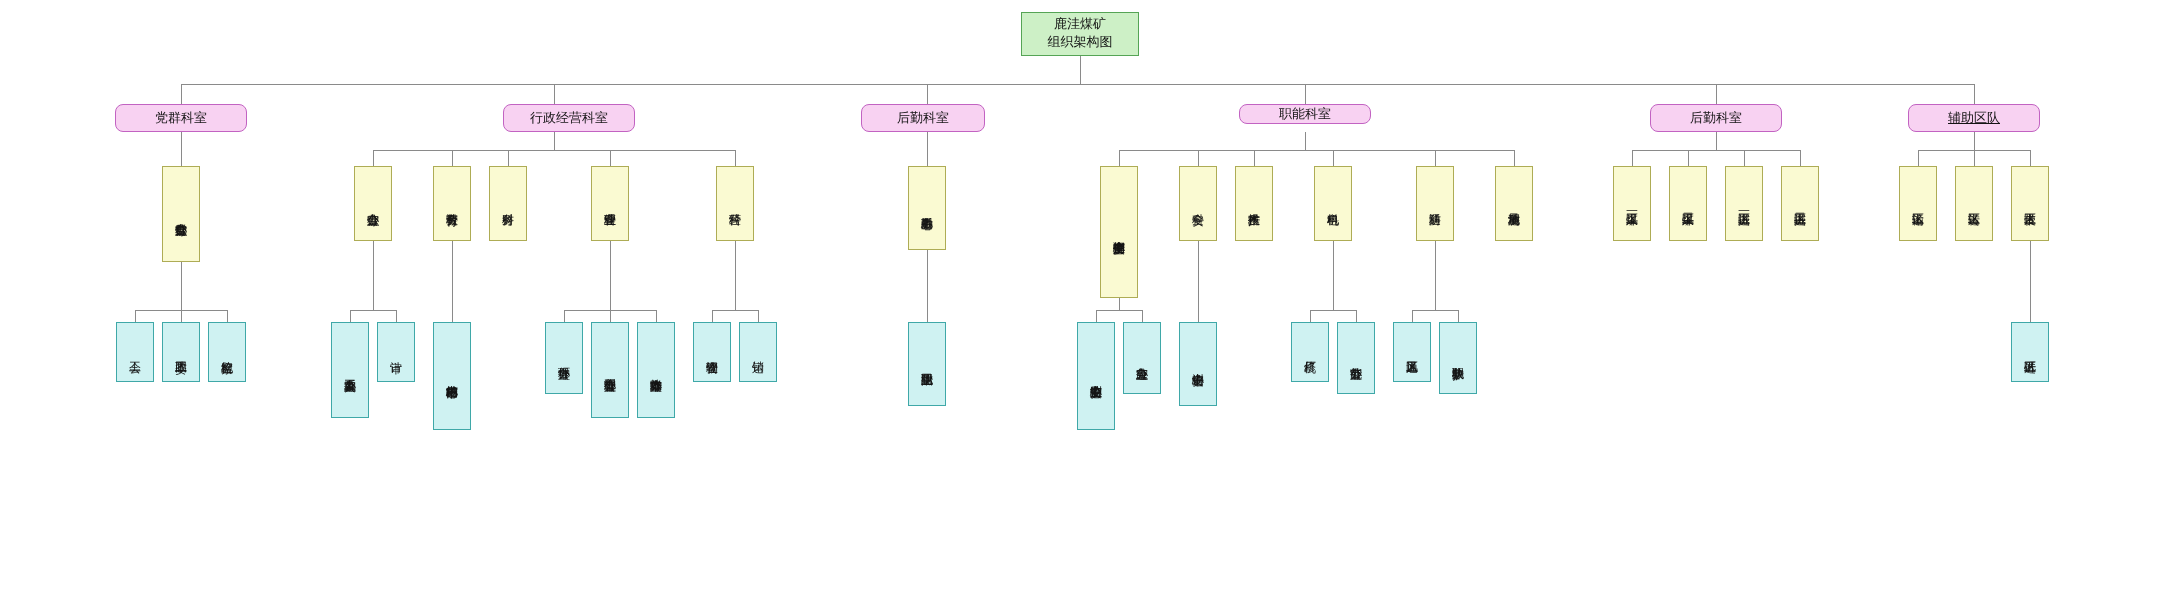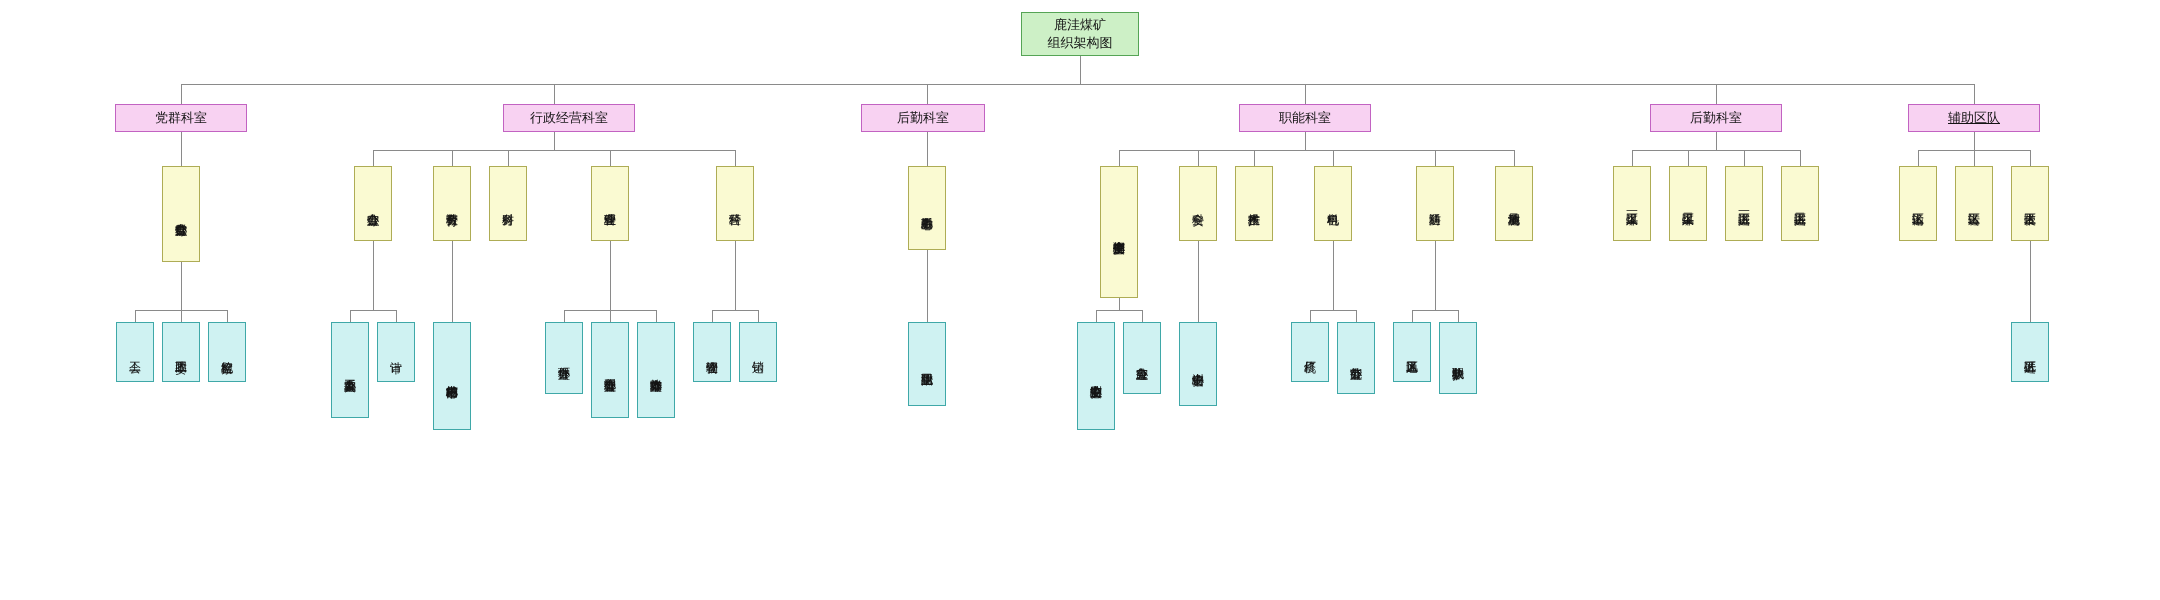--- a/index.html
+++ b/index.html
@@ -16,26 +16,27 @@
     position:absolute;
     box-sizing:border-box;
     display:flex;align-items:center;justify-content:center;
     border:1px solid #888;
     color:#141414;
     text-align:center;
   }
   .node.root{
     background:var(--root-fill,#cdf0c6);
     border-color:var(--root-border,#55a455);
-    font-size:13px;line-height:1.4;white-space:pre-line;
+    font-size:13px;line-height:1.4;white-space:pre-line;font-family:Liberation Mono, monospace;
   }
   .node.dept{
     background:var(--dept-fill,#f8d2f2);
     border-color:var(--dept-border,#c263c2);
     font-size:13px;
+    border-radius:8px;
   }
   .node.section,.node.unit{
     writing-mode:vertical-rl;
     text-orientation:upright;
     font-size:12px;line-height:1;
   }
   .node.section{
     background:var(--section-fill,#fafad2);
     border-color:var(--section-border,#aeac55);
   }
@@ -143,21 +144,21 @@
     <div class="node section" style="left: 591px; top: 166px; width: 38px; height: 75px;">企业管理科</div>
     <div class="node unit" style="left: 545px; top: 322px; width: 38px; height: 72px;">环保办公室</div>
     <div class="node unit" style="left: 591px; top: 322px; width: 38px; height: 96px;">工程管理办公室</div>
     <div class="node unit" style="left: 637px; top: 322px; width: 38px; height: 96px;">降本增效办公室</div>
     <div class="node section" style="left: 716px; top: 166px; width: 38px; height: 75px;">经营科</div>
     <div class="node unit" style="left: 693px; top: 322px; width: 38px; height: 60px;">物资管理</div>
     <div class="node unit" style="left: 739px; top: 322px; width: 38px; height: 60px;">运销</div>
     <div class="node dept" style="left: 861px; top: 104px; width: 124px; height: 28px;">后勤科室</div>
     <div class="node section" style="left: 908px; top: 166px; width: 38px; height: 84px;">后勤服务中心</div>
     <div class="node unit" style="left: 908px; top: 322px; width: 38px; height: 84px;">职业卫生防治</div>
-    <div class="node dept" style="left: 1239px; top: 104px; width: 132px; height: 28px;">职能科室</div>
+    <div class="node dept" style="left: 1239px; top: 104px; width: 132px; height: 20px;">职能科室</div>
     <div class="node section" style="left: 1100px; top: 166px; width: 38px; height: 132px;">安全生产调度指挥中心</div>
     <div class="node unit" style="left: 1077px; top: 322px; width: 38px; height: 108px;">安全监测监控中心</div>
     <div class="node unit" style="left: 1123px; top: 322px; width: 38px; height: 72px;">应急办公室</div>
     <div class="node section" style="left: 1179px; top: 166px; width: 38px; height: 75px;">安全科</div>
     <div class="node unit" style="left: 1179px; top: 322px; width: 38px; height: 84px;">安全培训中心</div>
     <div class="node section" style="left: 1235px; top: 166px; width: 38px; height: 75px;">生产技术科</div>
     <div class="node section" style="left: 1314px; top: 166px; width: 38px; height: 75px;">机电科</div>
     <div class="node unit" style="left: 1291px; top: 322px; width: 38px; height: 60px;">机修厂</div>
     <div class="node unit" style="left: 1337px; top: 322px; width: 38px; height: 72px;">节能办公室</div>
     <div class="node section" style="left: 1416px; top: 166px; width: 38px; height: 75px;">通防科</div>

